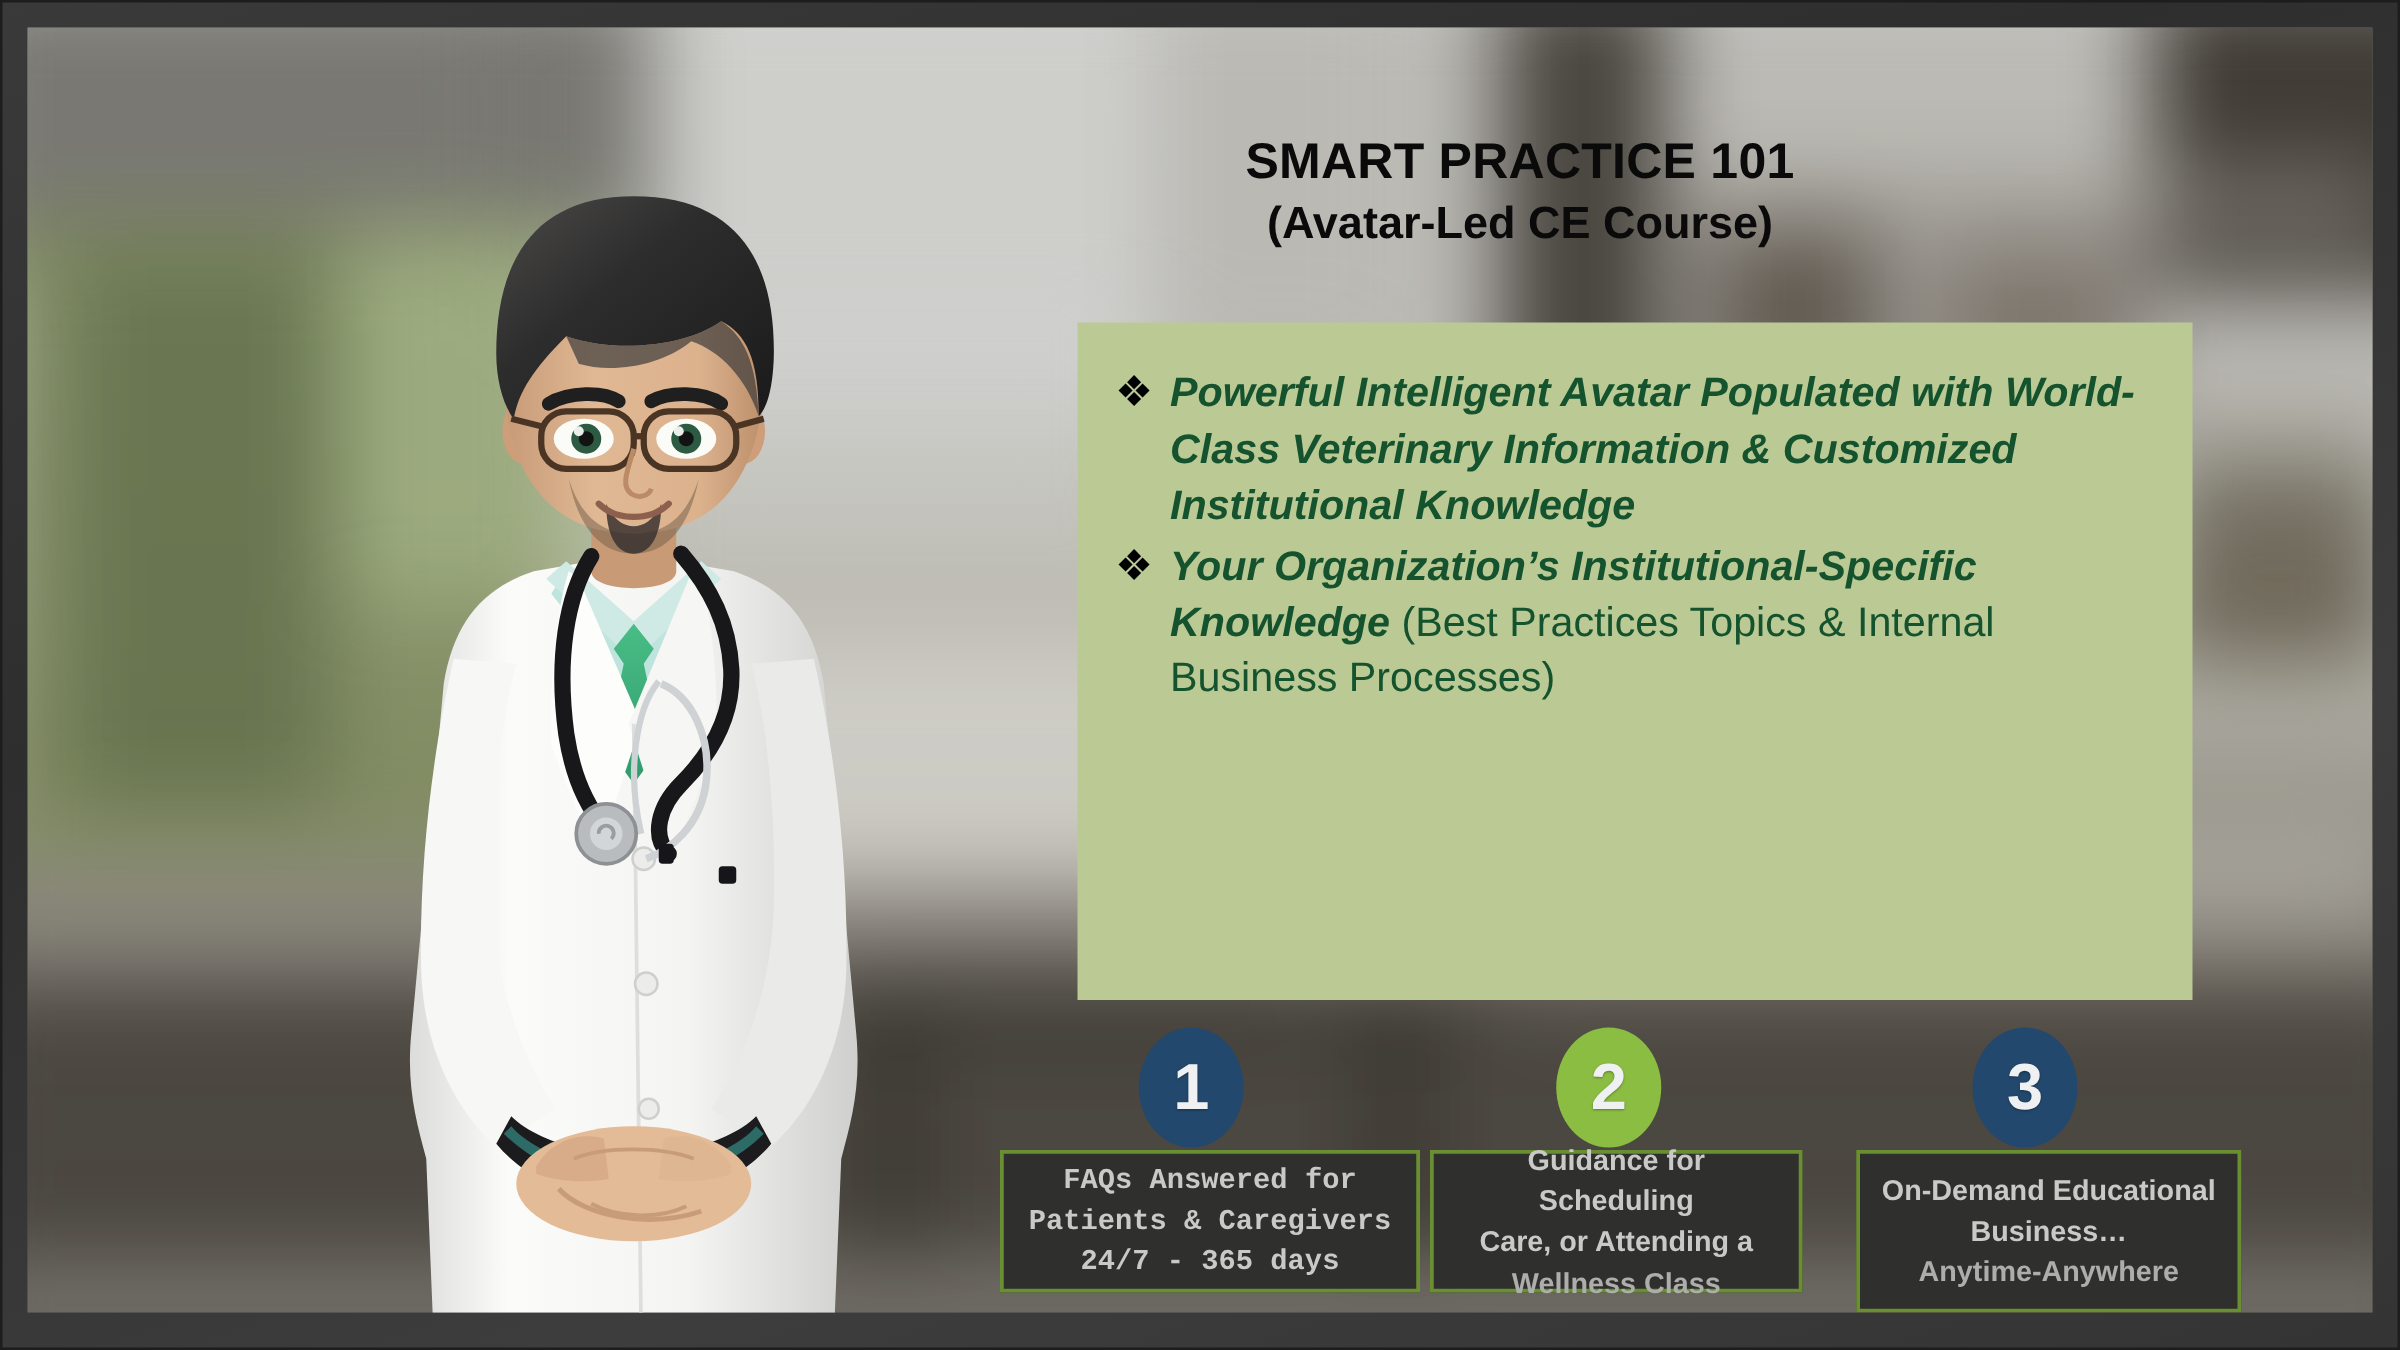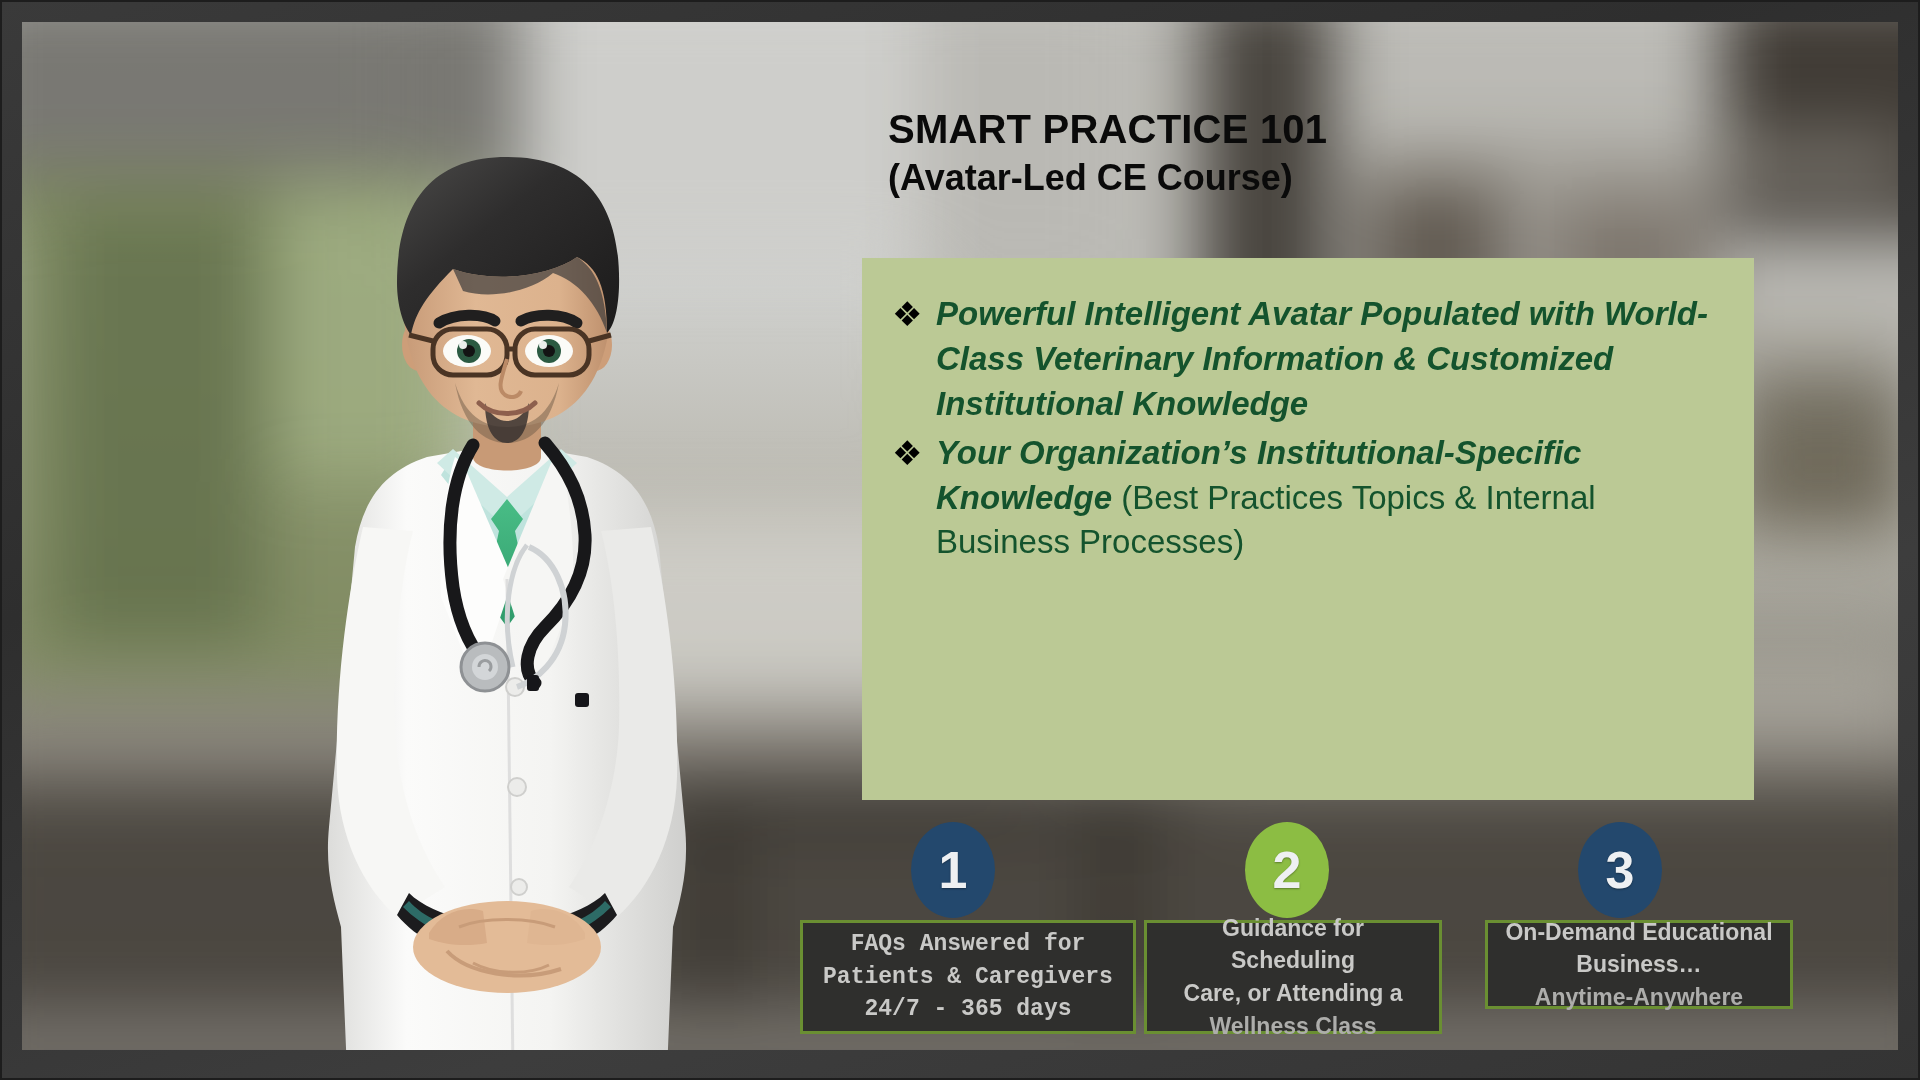--- a/index.html
+++ b/index.html
@@ -48,22 +48,22 @@
   .b-leg1       { left:680px; top:790px;  width:30px;   height:200px;  background:#2f2b25; opacity:.9; }
   .b-leg2       { left:1080px;top:790px;  width:30px;   height:200px;  background:#2f2b25; opacity:.9; }
   .b-botbar     { left:-60px; top:990px;  width:2000px; height:70px;   background:#7e7b74; opacity:.9; }
   .b-topgray    { left:380px; top:-40px;  width:700px;  height:280px;  background:#cdcdca; opacity:.95; }
 
   
   #avatar{ position:absolute; left:255px; top:105px; width:460px; height:945px; }
   #avatar svg{ width:100%; height:100%; display:block; }
 
   
-  #title-block{ position:absolute; left:866px; top:85px; width:620px;
-                text-align:left; color:#0a0a0a; line-height:1.12; }
+  #title-block{ position:absolute; left:884px; top:85px; width:620px;
+                text-align:center; color:#0a0a0a; line-height:1.12; }
   #title-main{ font-size:40px; font-weight:bold; letter-spacing:.2px; }
   #title-sub { font-size:36px; font-weight:bold; margin-top:6px; }
 
   
   #green-panel{ position:absolute; left:840px; top:236px; width:892px; height:542px;
                 background:#bbc995; }
   #bullets{ padding:34px 28px 0 30px; }
   .bullet{ display:flex; align-items:flex-start; margin-bottom:4px; }
   .bullet-mark{ font-size:34px; line-height:1.32; color:#000; width:44px; flex:0 0 44px; }
   .bullet-text{ font-size:33px; line-height:1.36; color:#14532d; }
@@ -267,21 +267,21 @@
       <span>Patients &amp; Caregivers</span>
       <span>24/7 - 365 days</span>
     </div>
 
     <div class="cap" style="left:1122px; top:898px; width:298px; height:114px;">
       <span>Guidance for Scheduling</span>
       <span>Care, or Attending a</span>
       <span class="dim">Wellness Class</span>
     </div>
 
-    <div class="cap" style="left:1463px; top:898px; width:308px; height:89px;">
+    <div class="cap" style="left:1463px; top:898px; width:308px; height:130px;">
       <span>On-Demand Educational</span>
       <span>Business…</span>
       <span class="dim">Anytime-Anywhere</span>
     </div>
 
   </div>
 
   <div id="frame-edge"></div>
 </div>
 

